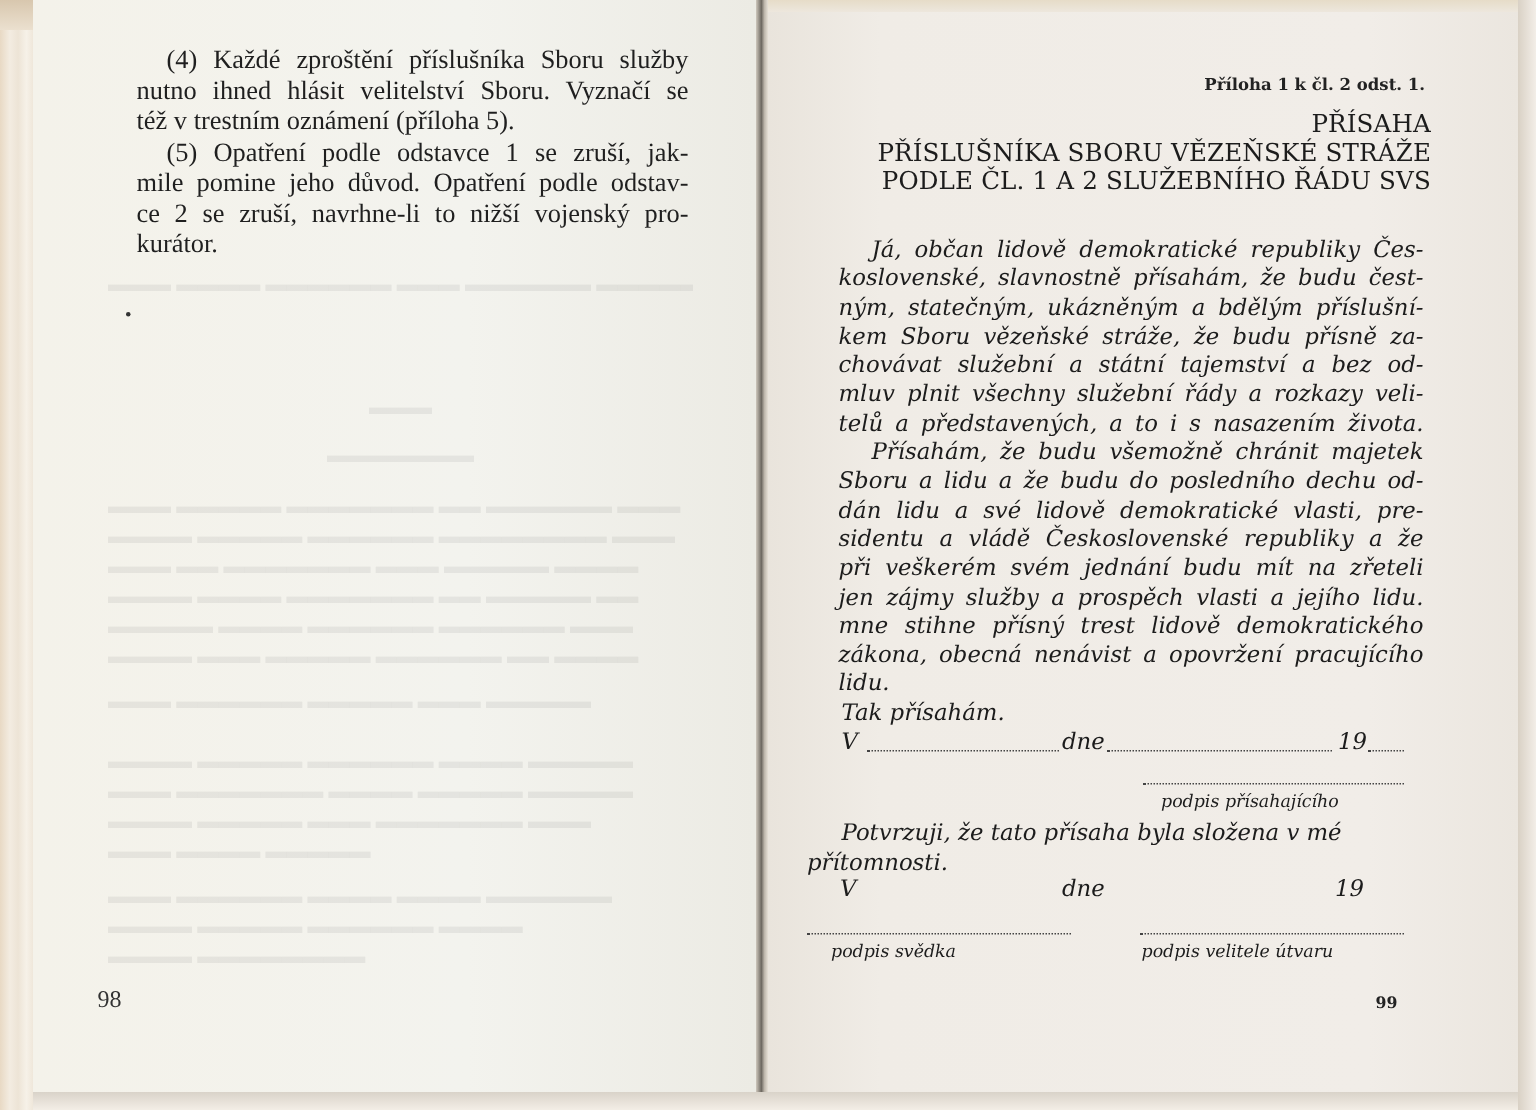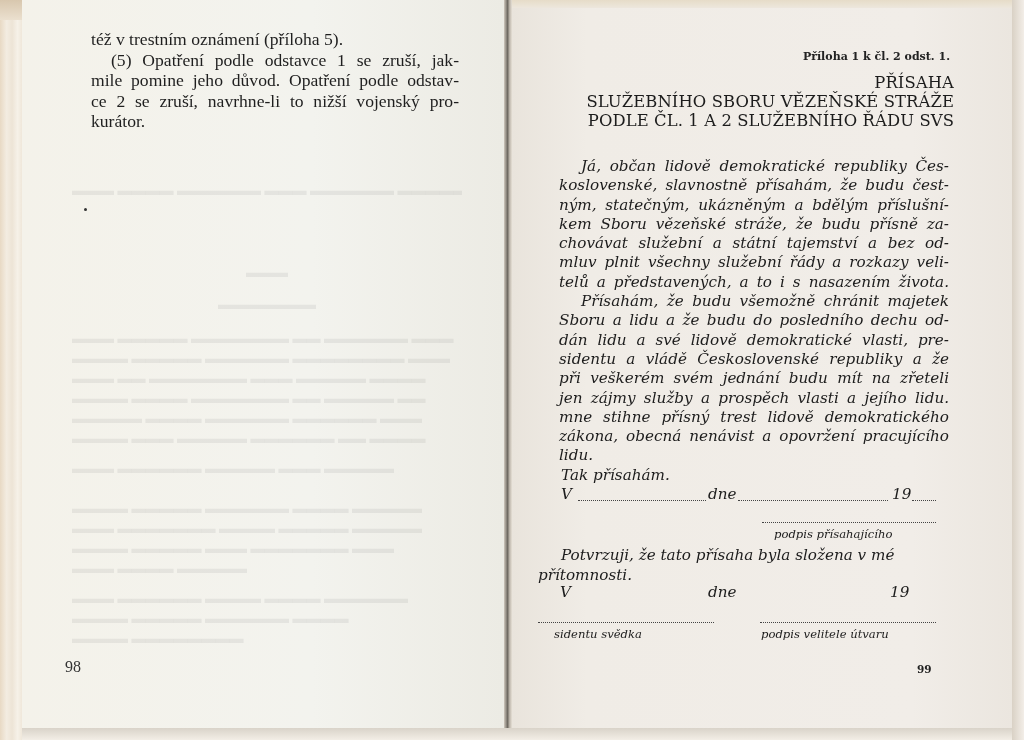--- a/index.html
+++ b/index.html
@@ -221,37 +221,39 @@
 <div class="ghost" style="top:500px;">▬▬▬▬ ▬▬▬▬▬ ▬▬▬▬▬▬ ▬▬▬▬ ▬▬▬▬▬</div>
 <div class="ghost" style="top:520px;">▬▬▬ ▬▬▬▬▬▬▬ ▬▬▬▬ ▬▬▬▬▬ ▬▬▬▬▬</div>
 <div class="ghost" style="top:540px;">▬▬▬▬ ▬▬▬▬▬ ▬▬▬ ▬▬▬▬▬▬▬ ▬▬▬</div>
 <div class="ghost" style="top:560px;">▬▬▬ ▬▬▬▬ ▬▬▬▬▬</div>
 <div class="ghost" style="top:590px;">▬▬▬ ▬▬▬▬▬▬ ▬▬▬▬ ▬▬▬▬ ▬▬▬▬▬▬</div>
 <div class="ghost" style="top:610px;">▬▬▬▬ ▬▬▬▬▬ ▬▬▬▬▬▬ ▬▬▬▬</div>
 <div class="ghost" style="top:630px;">▬▬▬▬ ▬▬▬▬▬▬▬▬</div>
 
 <div class="left-text">
   <p>
+    <span class="oath-line indent" style="padding-left:20px;">(4) Každé zproštění příslušníka Sboru služby</span>
+    <span class="oath-line">nutno ihned hlásit velitelství Sboru. Vyznačí se</span>
     <span class="oath-line last">též v trestním oznámení (příloha 5).</span>
   </p>
   <p>
     <span class="oath-line indent" style="padding-left:20px;">(5) Opatření podle odstavce 1 se zruší, jak-</span>
     <span class="oath-line">mile pomine jeho důvod. Opatření podle odstav-</span>
     <span class="oath-line">ce 2 se zruší, navrhne-li to nižší vojenský pro-</span>
     <span class="oath-line last">kurátor.</span>
   </p>
 </div>
 <div class="stray-dot"></div>
 <div class="page-num-left">98</div>
 
 <div class="appendix-ref">Příloha 1 k čl. 2 odst. 1.</div>
 
 <div class="oath-heading">
   <div>PŘÍSAHA</div>
-  <div>SLUŽEBNÍHO SBORU VĚZEŇSKÉ STRÁŽE</div>
+  <div>PŘÍSLUŠNÍKA SBORU VĚZEŇSKÉ STRÁŽE</div>
   <div>PODLE ČL. 1 A 2 SLUŽEBNÍHO ŘÁDU SVS</div>
 </div>
 
 <div class="oath-body">
   <p>
     <span class="oath-line indent">Já, občan lidově demokratické republiky Čes-</span>
     <span class="oath-line">koslovenské, slavnostně přísahám, že budu čest-</span>
     <span class="oath-line">ným, statečným, ukázněným a bdělým příslušní-</span>
     <span class="oath-line">kem Sboru vězeňské stráže, že budu přísně za-</span>
     <span class="oath-line">chovávat služební a státní tajemství a bez od-</span>
@@ -286,18 +288,18 @@
 <div class="sig-small" style="left:774px; top:527px;">podpis přísahajícího</div>
 
 <div class="sig-text" style="left:561px; top:546px;">Potvrzuji, že tato přísaha byla složena v mé</div>
 <div class="sig-text" style="left:538px; top:566px;">přítomnosti.</div>
 
 <div class="sig-text" style="left:560px; top:583px;">V</div>
 <div class="sig-text" style="left:708px; top:583px;">dne</div>
 <div class="sig-text" style="left:890px; top:583px;">19</div>
 
 <div class="dotline" style="left:538px; top:622px; width:176px;"></div>
-<div class="sig-small" style="left:554px; top:627px;">sidentu svědka</div>
+<div class="sig-small" style="left:554px; top:627px;">podpis svědka</div>
 
 <div class="dotline" style="left:760px; top:622px; width:176px;"></div>
 <div class="sig-small" style="left:761px; top:627px;">podpis velitele útvaru</div>
 
 <div class="page-num-right">99</div>
 
 </body></html>

